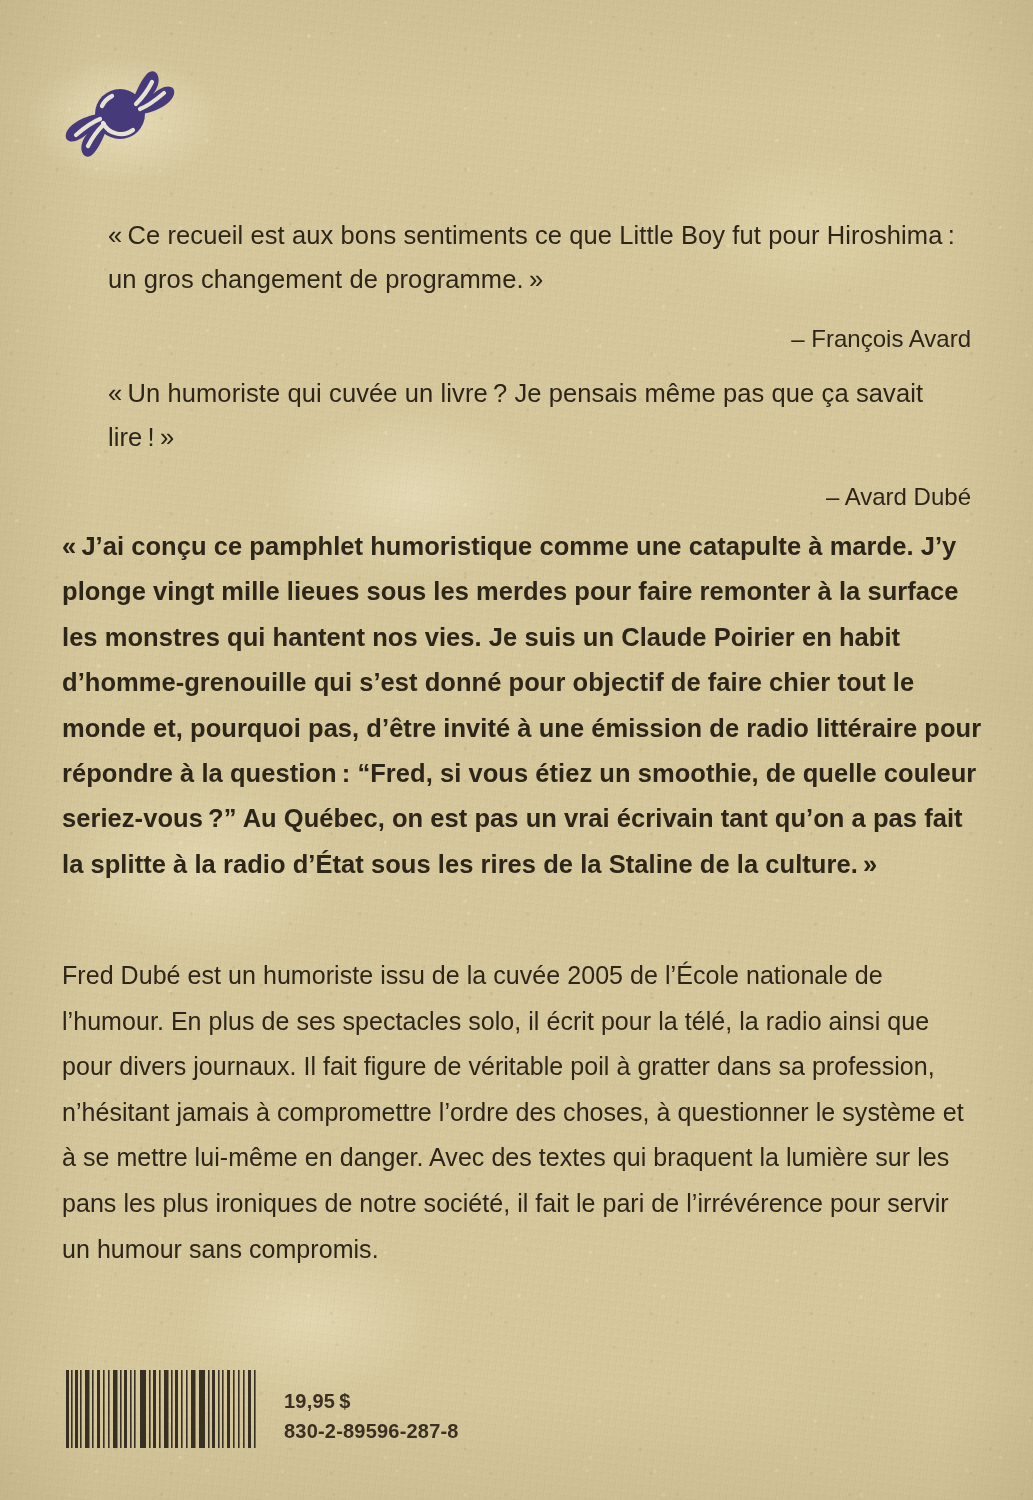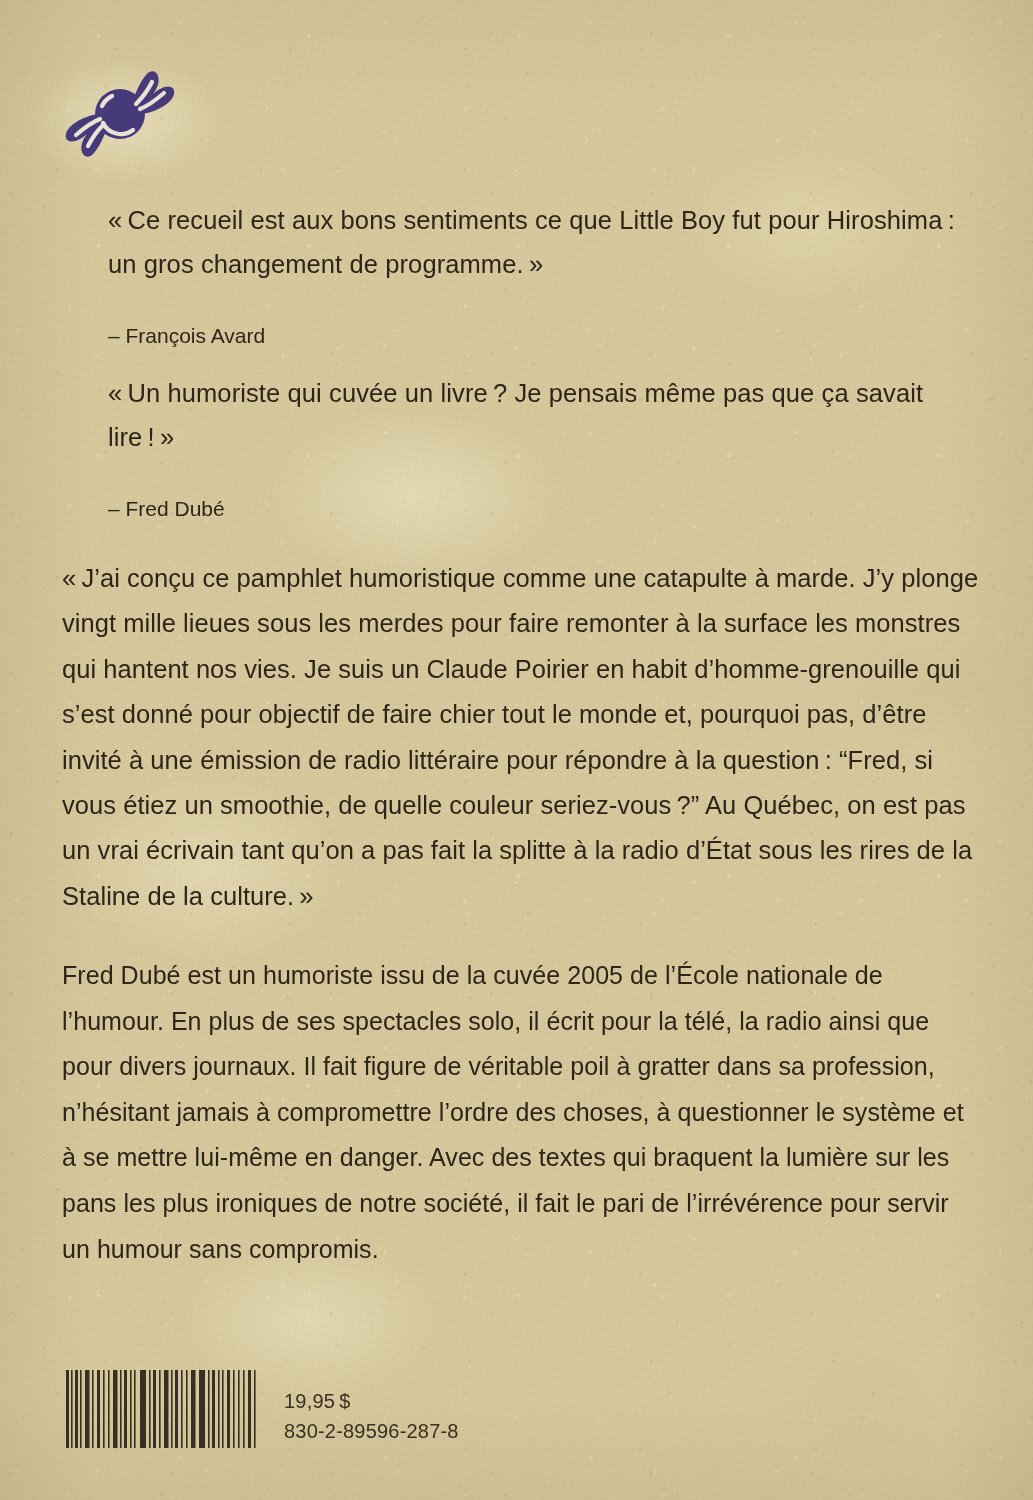--- a/index.html
+++ b/index.html
@@ -98,38 +98,39 @@
     left: 108px;
     right: 62px;
   }
   .quote-text {
     font-size: 25.5px;
     line-height: 44px;
     letter-spacing: .1px;
     font-weight: 400;
   }
   .quote-attrib {
-    font-size: 21px;
+    text-align: right;
+    font-size: 24px;
     line-height: 44px;
-    margin-top: 28px;
+    margin-top: 16px;
     font-weight: 400;
   }
 
-  #quote-1 { top: 198px; }
+  #quote-1 { top: 213px; }
   #quote-2 { top: 371px; }
 
   #statement {
     position: absolute;
     left: 62px;
     right: 50px;
-    top: 556px;
+    top: 524px;
     font-size: 25.5px;
     line-height: 45.4px;
     letter-spacing: .05px;
-    font-weight: 400;
+    font-weight: 700;
   }
 
   #bio {
     position: absolute;
     left: 62px;
     right: 50px;
     top: 953px;
     font-size: 25px;
     line-height: 45.6px;
     letter-spacing: .05px;
@@ -150,20 +151,21 @@
     height: 78px;
     display: block;
     opacity: .88;
   }
   #barcode-meta {
     padding-top: 16px;
     font-size: 20px;
     line-height: 30px;
     letter-spacing: .2px;
     color: #3a2f20;
+    font-weight: bold;
   }
   #barcode-meta div { white-space: nowrap; }
 </style>
 </head>
 <body>
 
 <div id="cover">
 
   <div class="tex tex-a"></div>
   <div class="tex tex-b"></div>
@@ -194,21 +196,21 @@
       </g>
     </svg>
 
     <div class="quote-block ink" id="quote-1">
       <div class="quote-text">« Ce recueil est aux bons sentiments ce que Little Boy fut pour Hiroshima : un gros changement de programme. »</div>
       <div class="quote-attrib">– François Avard</div>
     </div>
 
     <div class="quote-block ink" id="quote-2">
       <div class="quote-text">« Un humoriste qui cuvée un livre ? Je pensais même pas que ça savait lire ! »</div>
-      <div class="quote-attrib">– Fred Dubé</div>
+      <div class="quote-attrib">– Avard Dubé</div>
     </div>
 
     <div class="ink" id="statement">« J’ai conçu ce pamphlet humoristique comme une catapulte à marde. J’y plonge vingt mille lieues sous les merdes pour faire remonter à la surface les monstres qui hantent nos vies. Je suis un Claude Poirier en habit d’homme-grenouille qui s’est donné pour objectif de faire chier tout le monde et, pourquoi pas, d’être invité à une émission de radio littéraire pour répondre à la question : “Fred, si vous étiez un smoothie, de quelle couleur seriez-vous ?” Au Québec, on est pas un vrai écrivain tant qu’on a pas fait la splitte à la radio d’État sous les rires de la Staline de la culture. »</div>
 
     <div class="ink" id="bio">Fred Dubé est un humoriste issu de la cuvée 2005 de l’École nationale de l’humour. En plus de ses spectacles solo, il écrit pour la télé, la radio ainsi que pour divers journaux. Il fait figure de véritable poil à gratter dans sa profession, n’hésitant jamais à compromettre l’ordre des choses, à questionner le système et à se mettre lui-même en danger. Avec des textes qui braquent la lumière sur les pans les plus ironiques de notre société, il fait le pari de l’irrévérence pour servir un humour sans compromis.</div>
 
     <div id="barcode-block">
       <svg id="barcode" viewBox="0 0 196 78" preserveAspectRatio="none" aria-hidden="true">
         <g fill="#231c12">
           <rect x="2" y="0" width="3" height="78"></rect>

